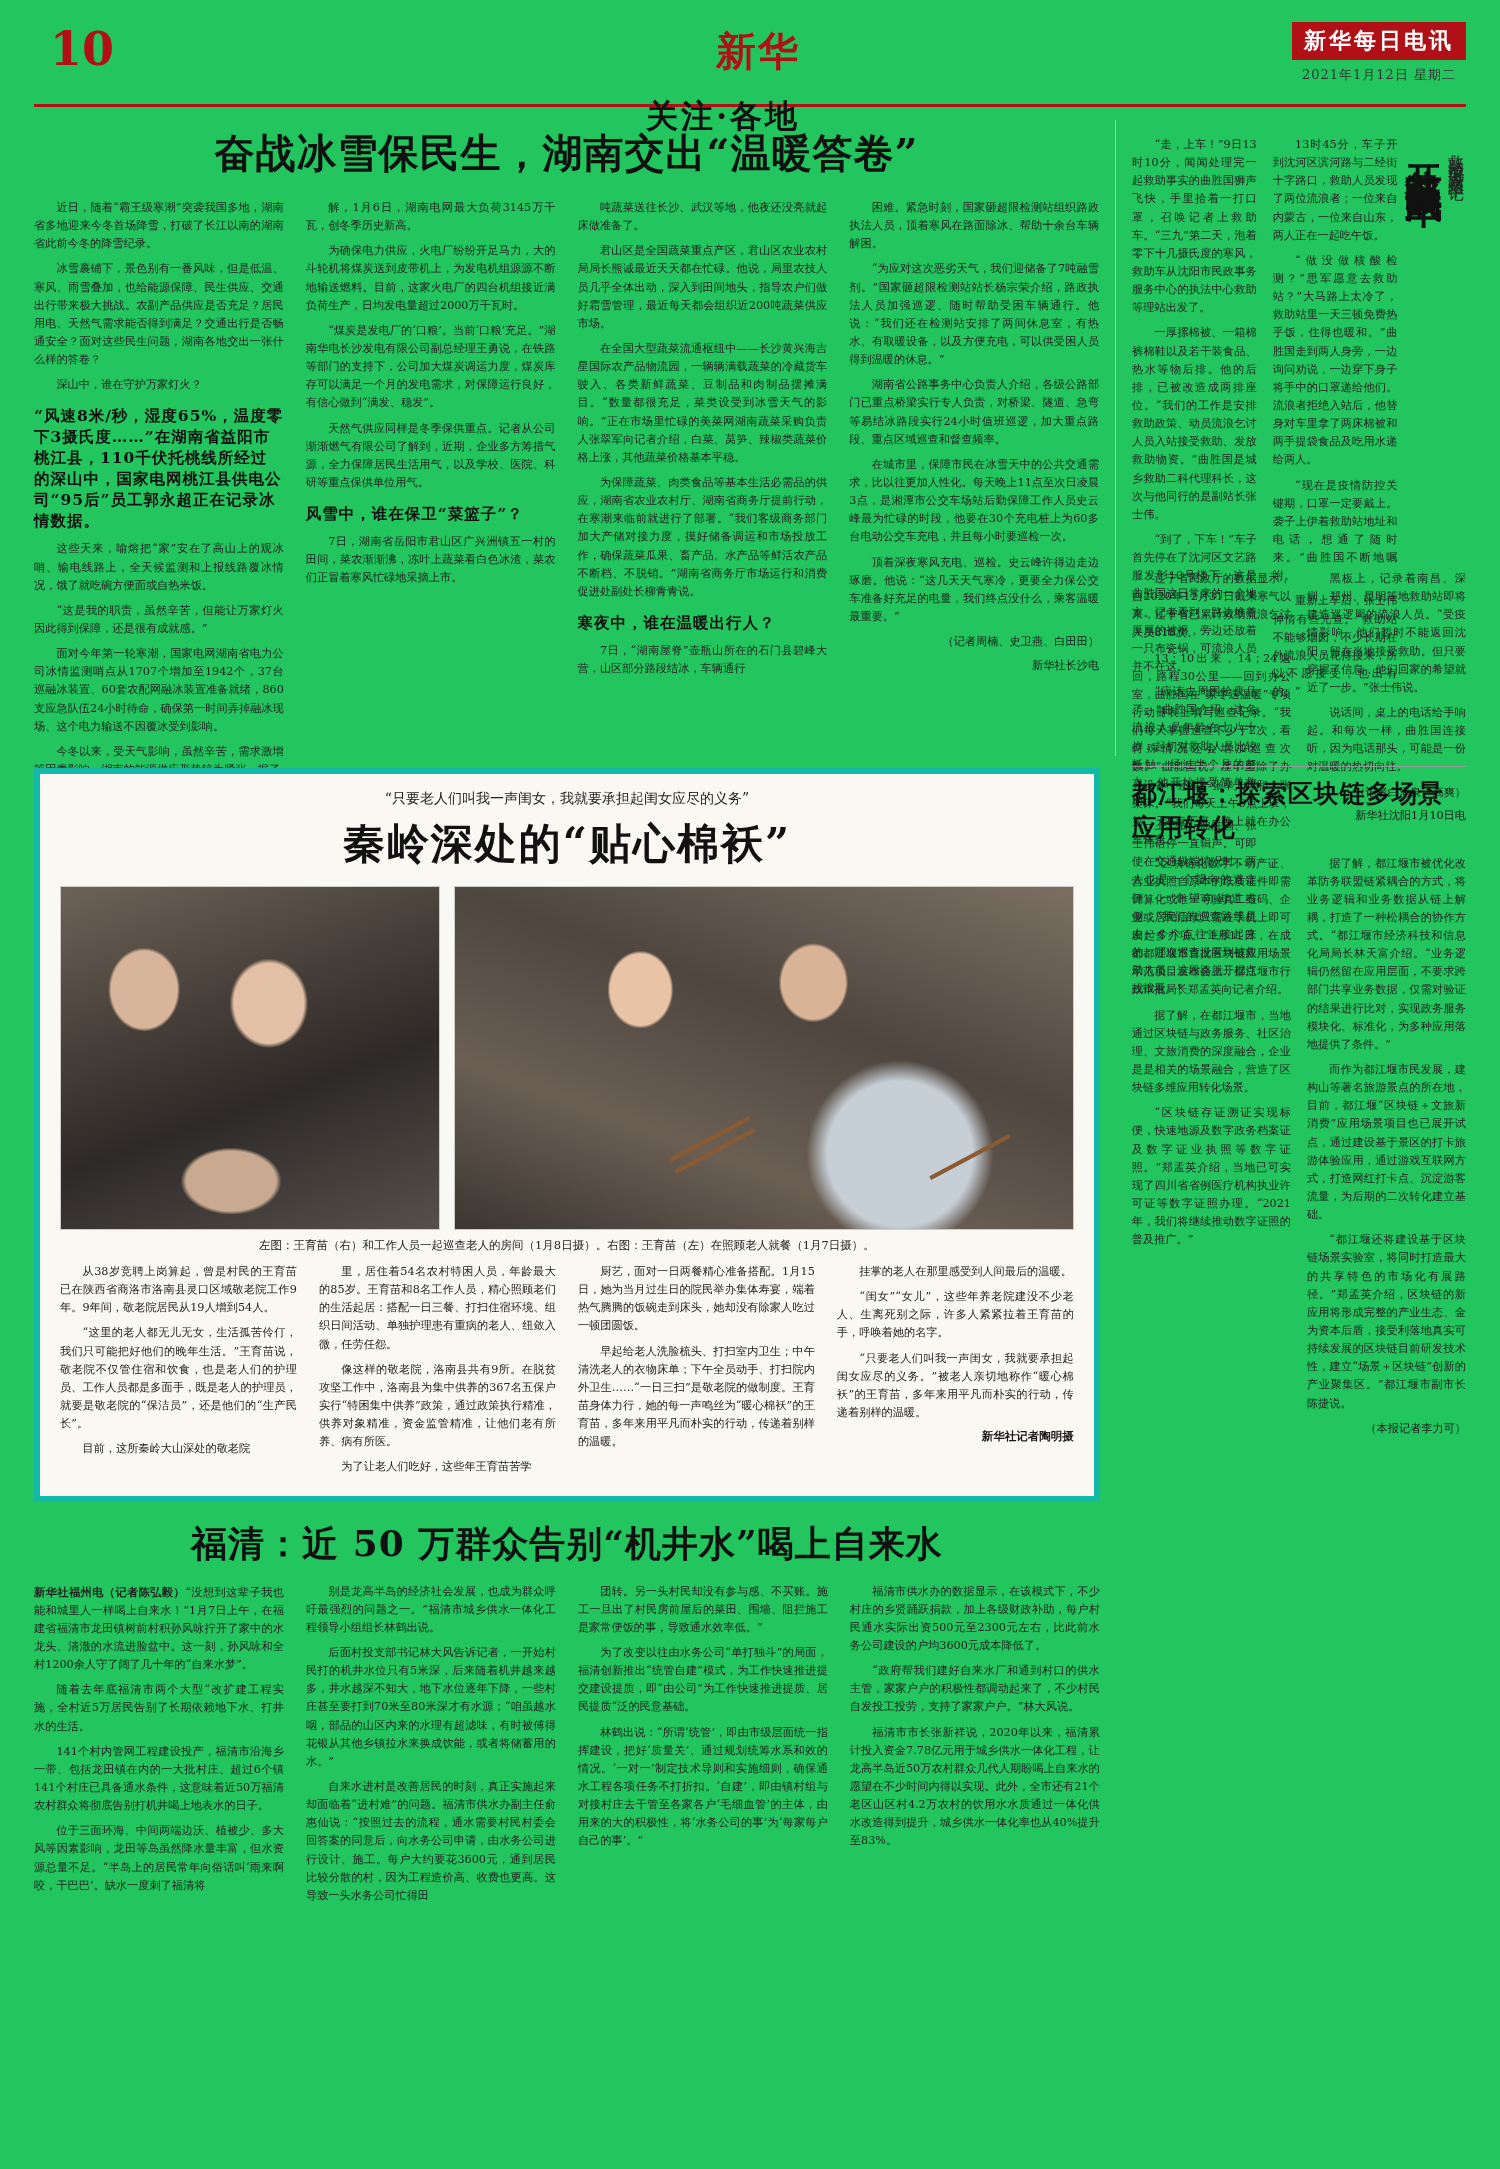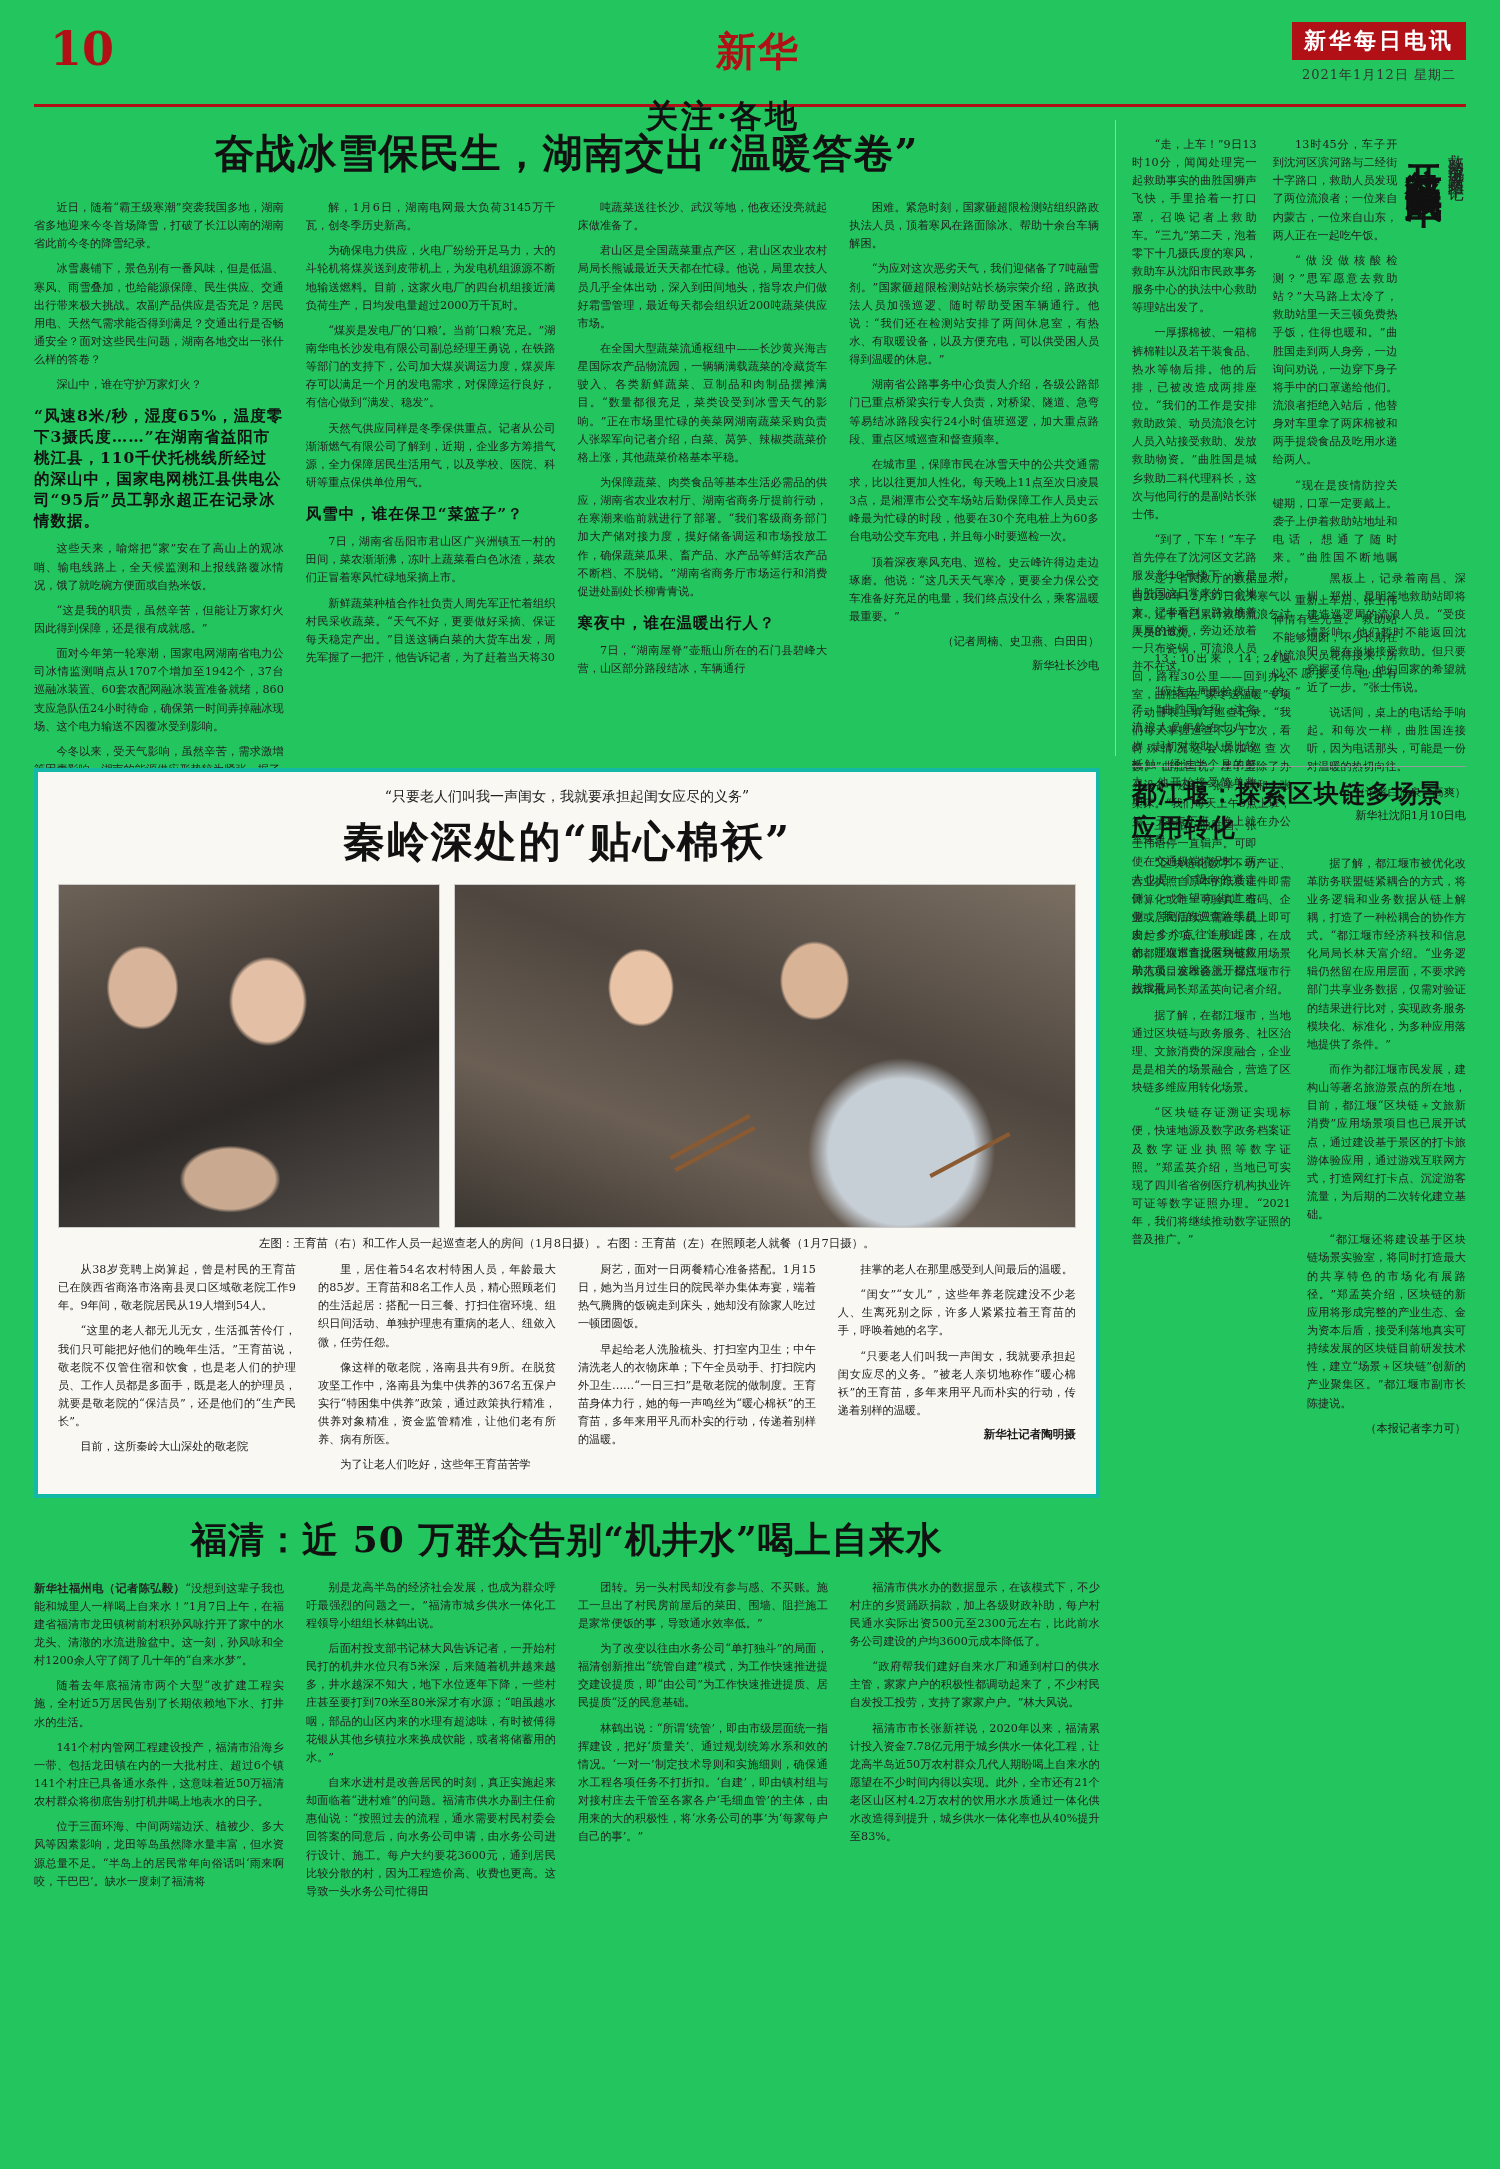--- a/index.html
+++ b/index.html
@@ -90,21 +90,21 @@
     font-size:37px;font-weight:bold;letter-spacing:4px;line-height:1.18;
     color:#111;
   }
   .vsub{
     writing-mode:vertical-rl;text-orientation:upright;
     font-size:16px;letter-spacing:3px;color:#222;margin-top:6px;
   }
   .rcols{display:flex;gap:16px;}
   
   .feature{
-    border:4px solid #14b8a6;margin-top:12px;padding:14px 20px 12px 20px;
+    border:6px solid #14b8a6;margin-top:12px;padding:14px 20px 12px 20px;
     background:#faf8f3;
   }
   .feat-kicker{
     text-align:center;font-size:14px;color:#222;margin:2px 0 8px 0;
   }
   .feat-title{
     text-align:center;font-size:42px;font-weight:bold;letter-spacing:2px;
     margin:0 0 14px 0;color:#111;
   }
   .photos{display:flex;gap:14px;}
@@ -190,21 +190,20 @@
             <p class="ptxt"></p>
           </div>
 
           <div class="col">
             <p class="ptxt">解，1月6日，湖南电网最大负荷3145万千瓦，创冬季历史新高。</p>
             <p class="ptxt">为确保电力供应，火电厂纷纷开足马力，大的斗轮机将煤炭送到皮带机上，为发电机组源源不断地输送燃料。目前，这家火电厂的四台机组接近满负荷生产，日均发电量超过2000万千瓦时。</p>
             <p class="ptxt">“煤炭是发电厂的‘口粮’。当前‘口粮’充足。”湖南华电长沙发电有限公司副总经理王勇说，在铁路等部门的支持下，公司加大煤炭调运力度，煤炭库存可以满足一个月的发电需求，对保障运行良好，有信心做到“满发、稳发”。</p>
             <p class="ptxt">天然气供应同样是冬季保供重点。记者从公司渐渐燃气有限公司了解到，近期，企业多方筹措气源，全力保障居民生活用气，以及学校、医院、科研等重点保供单位用气。</p>
             <div class="subhead">风雪中，谁在保卫“菜篮子”？</div>
             <p class="ptxt">7日，湖南省岳阳市君山区广兴洲镇五一村的田间，菜农渐渐沸，冻叶上蔬菜看白色冰渣，菜农们正冒着寒风忙碌地采摘上市。</p>
-            <p class="ptxt">新鲜蔬菜种植合作社负责人周先军正忙着组织村民采收蔬菜。“天气不好，更要做好采摘、保证每天稳定产出。”目送这辆白菜的大货车出发，周先军握了一把汗，他告诉记者，为了赶着当天将30</p>
           </div>
 
           <div class="col">
             <p class="ptxt">吨蔬菜送往长沙、武汉等地，他夜还没亮就起床做准备了。</p>
             <p class="ptxt">君山区是全国蔬菜重点产区，君山区农业农村局局长熊诚最近天天都在忙碌。他说，局里农技人员几乎全体出动，深入到田间地头，指导农户们做好霜雪管理，最近每天都会组织近200吨蔬菜供应市场。</p>
             <p class="ptxt">在全国大型蔬菜流通枢纽中——长沙黄兴海吉星国际农产品物流园，一辆辆满载蔬菜的冷藏货车驶入、各类新鲜蔬菜、豆制品和肉制品摆摊满目。“数量都很充足，菜类设受到冰雪天气的影响。”正在市场里忙碌的美菜网湖南蔬菜采购负责人张翠军向记者介绍，白菜、莴笋、辣椒类蔬菜价格上涨，其他蔬菜价格基本平稳。</p>
             <p class="ptxt">为保障蔬菜、肉类食品等基本生活必需品的供应，湖南省农业农村厅、湖南省商务厅提前行动，在寒潮来临前就进行了部署。“我们客级商务部门加大产储对接力度，摸好储备调运和市场投放工作，确保蔬菜瓜果、畜产品、水产品等鲜活农产品不断档、不脱销。”湖南省商务厅市场运行和消费促进处副处长柳青青说。</p>
             <div class="subhead">寒夜中，谁在温暖出行人？</div>
             <p class="ptxt">7日，“湖南屋脊”壶瓶山所在的石门县碧峰大营，山区部分路段结冰，车辆通行</p>
           </div>

